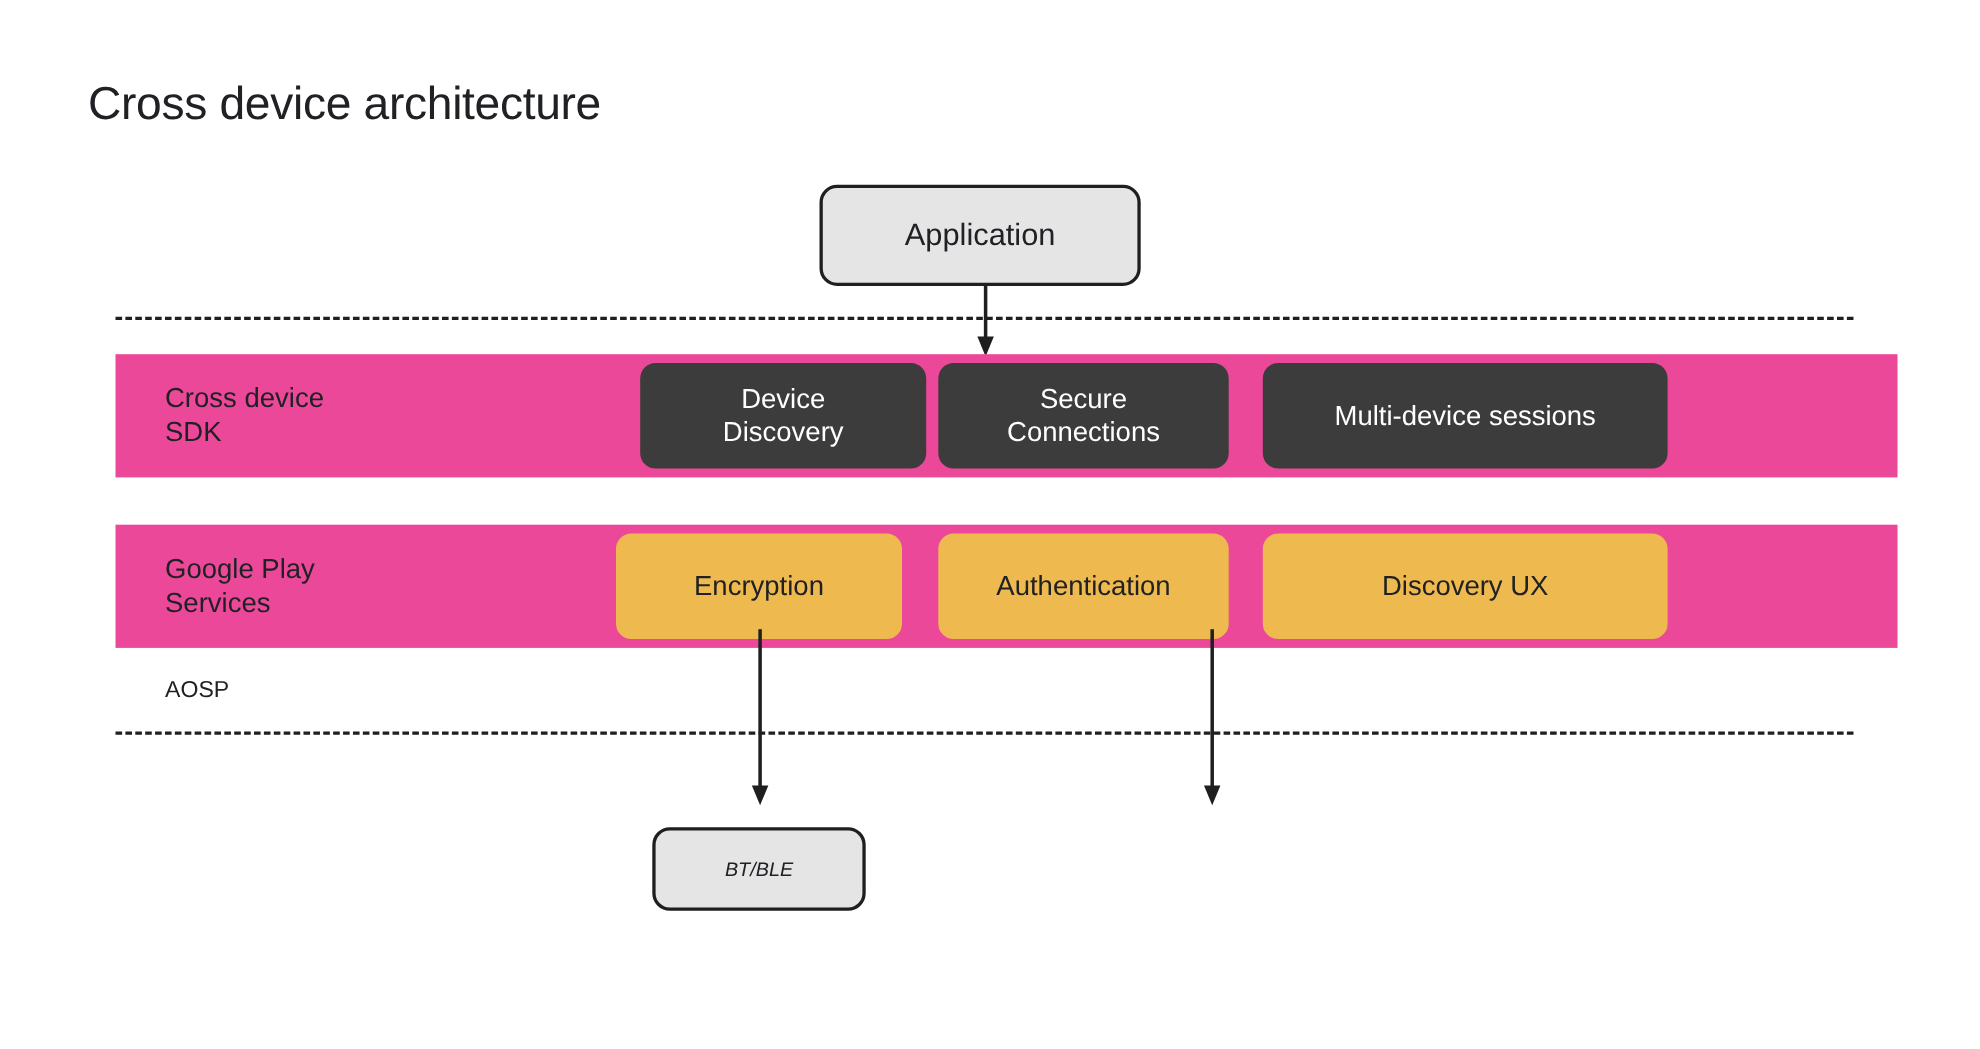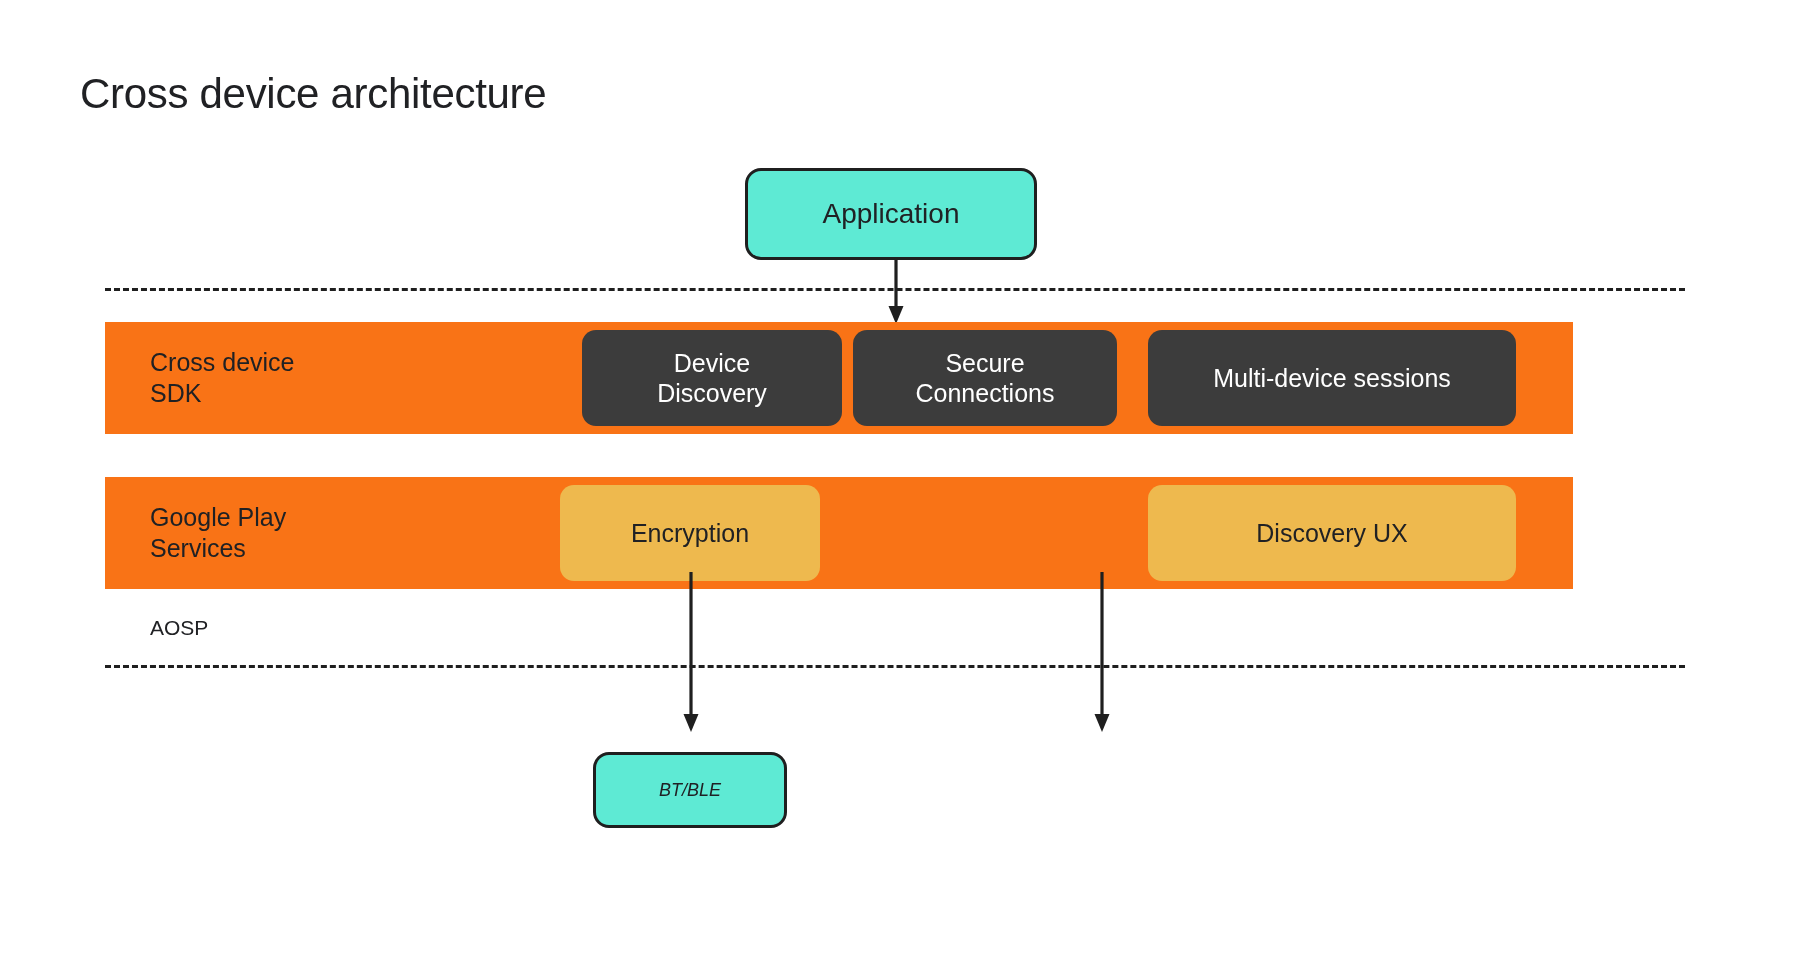--- a/index.html
+++ b/index.html
@@ -51,22 +51,22 @@
   #dashed-rule-bottom {
     left: 105px;
     top: 665px;
     width: 1580px;
   }
 
   
   .layer-band {
     position: absolute;
     left: 105px;
-    width: 1468px;
-    background: #f97316;
+    width: 1620px;
+    background: #ec4899;
   }
   #band-sdk {
     top: 322px;
     height: 112px;
   }
   #band-gps {
     top: 477px;
     height: 112px;
   }
 
@@ -115,21 +115,21 @@
     color: #ffffff;
   }
   .chip-amber {
     background: #eeb94e;
     color: #202124;
   }
 
   
   .node-box {
     position: absolute;
-    background: #5eead4;
+    background: #e5e5e5;
     border: 3px solid #1f1f1f;
     border-radius: 16px;
     display: flex;
     align-items: center;
     justify-content: center;
     text-align: center;
     font-size: 28px;
     font-weight: 400;
     color: #202124;
     box-sizing: border-box;
@@ -203,20 +203,21 @@
 Discovery</div>
     <div class="chip chip-dark" style="left:748px; width:264px;">Secure
 Connections</div>
     <div class="chip chip-dark" style="left:1043px; width:368px;">Multi-device sessions</div>
   </div>
 
   <div id="band-gps" class="layer-band">
     <div class="band-label">Google Play
 Services</div>
     <div class="chip chip-amber" style="left:455px; width:260px;">Encryption</div>
+    <div class="chip chip-amber" style="left:748px; width:264px;">Authentication</div>
     <div class="chip chip-amber" style="left:1043px; width:368px;">Discovery UX</div>
   </div>
 
   <div class="layer-standalone-label">AOSP</div>
 
   <svg id="arrow-enc-to-bt" class="arrow-svg" viewBox="0 0 24 160">
     <line class="arrow-line" x1="12" y1="0" x2="12" y2="146"></line>
     <polygon class="arrow-head" points="12,160 4.5,142 19.5,142"></polygon>
   </svg>
 

